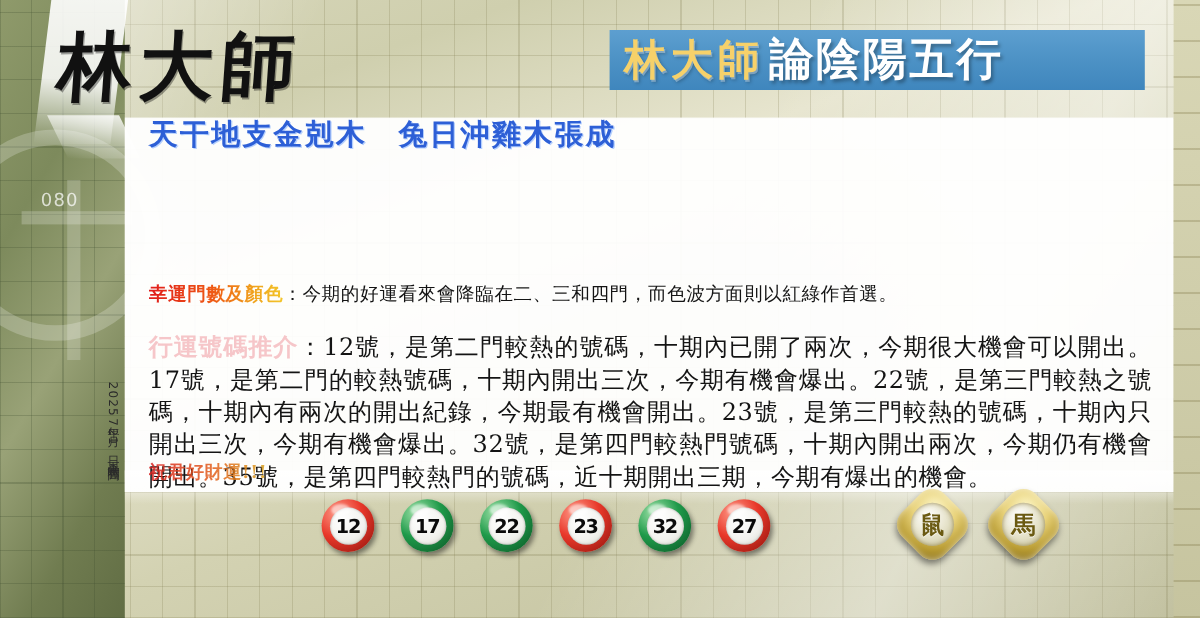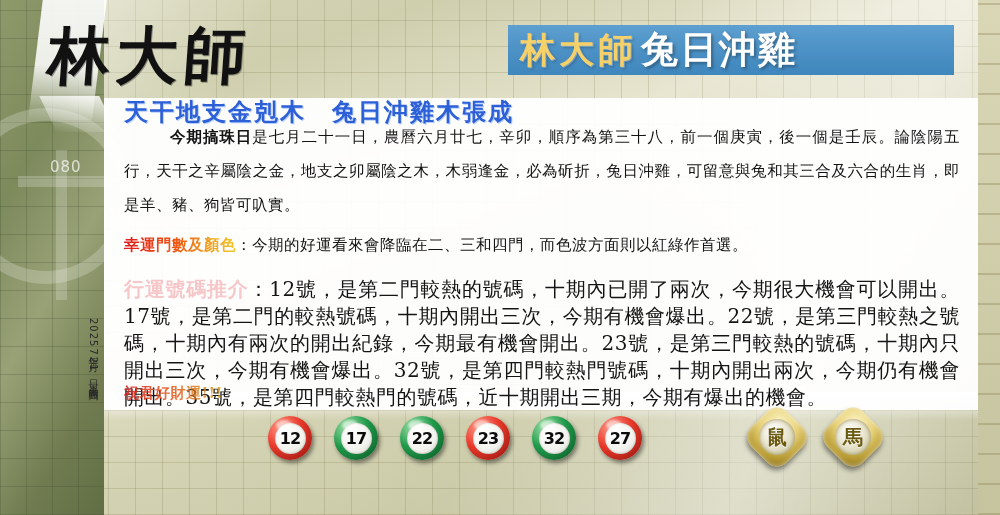--- a/index.html
+++ b/index.html
@@ -25,21 +25,21 @@
       linear-gradient(120deg,#8f9a6b 0%,#7d8a5c 30%,#99a277 55%,#707c50 80%,#616d44 100%);
   }
   
   #wm-circle{
     position:absolute;left:-42px;top:108px;width:150px;height:150px;
     border:13px solid rgba(255,255,255,0.22);border-radius:50%;
   }
   #wm-bar1{position:absolute;left:18px;top:176px;width:92px;height:11px;background:rgba(255,255,255,0.22);}
   #wm-bar2{position:absolute;left:56px;top:150px;width:11px;height:150px;background:rgba(255,255,255,0.20);}
   #wm-num{
-    position:absolute;left:50px;top:158px;color:rgba(255,255,255,0.72);
+    position:absolute;left:34px;top:158px;color:rgba(255,255,255,0.72);
     font-size:15px;letter-spacing:1px;font-family:"DejaVu Sans",sans-serif;
   }
   
   #sweep{
     position:absolute;left:36px;top:-10px;width:64px;height:130px;
     background:linear-gradient(8deg, rgba(255,255,255,0.0) 0%, rgba(255,255,255,0.85) 40%, rgba(255,255,255,0.92) 100%);
     transform:skewX(-7deg);
   }
   #sweep2{
     position:absolute;left:48px;top:96px;width:60px;height:36px;
@@ -202,28 +202,25 @@
   <div id="sweep2"></div>
 
   <div id="sheet"></div>
   <div id="sheet-fade"></div>
   <div id="redge"></div>
 
   <div id="masthead">林大師</div>
 
   <div id="banner">
     <span class="gold">林大師</span>
-    <span class="white">兔日沖雞</span>
+    <span class="white">論陰陽五行</span>
   </div>
 
   <div id="headline">天干地支金剋木　兔日沖雞木張成</div>
 
-  <div class="para" id="p1">
-    <b>今期搞珠日</b><span>是七月二十一日，農曆六月廿七，辛卯，順序為第三十八，前一個庚寅，後一個是壬辰。論陰陽五行，天干之辛屬陰之金，地支之卯屬陰之木，木弱逢金，必為斫折，兔日沖雞，可留意與兔和其三合及六合的生肖，即是羊、豬、狗皆可叺實。</span>
-  </div>
 
   <div class="para" id="p2">
     <span class="hot">幸運門數及顏色</span><span>：今期的好運看來會降臨在二、三和四門，而色波方面則以紅綠作首選。</span>
   </div>
 
   <div class="para" id="p3">
     <span class="faded">行運號碼推介</span><span>：12號，是第二門較熱的號碼，十期內已開了兩次，今期很大機會可以開出。17號，是第二門的較熱號碼，十期內開出三次，今期有機會爆出。22號，是第三門較熱之號碼，十期內有兩次的開出紀錄，今期最有機會開出。23號，是第三門較熱的號碼，十期內只開出三次，今期有機會爆出。32號，是第四門較熱門號碼，十期內開出兩次，今期仍有機會開出。35號，是第四門較熱門的號碼，近十期開出三期，今期有爆出的機會。</span>
   </div>
 
   <div class="para" id="p4">

